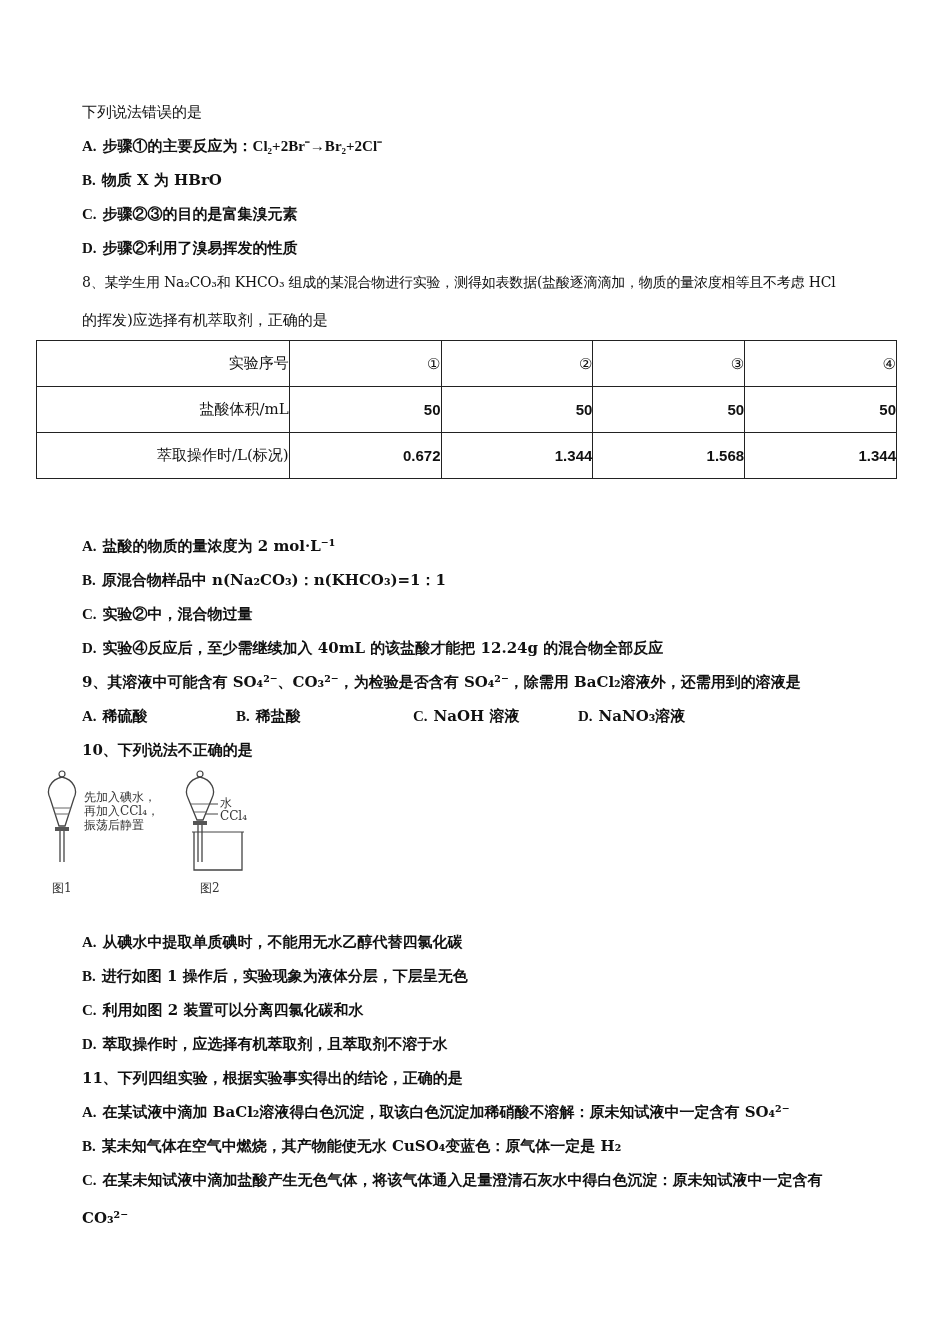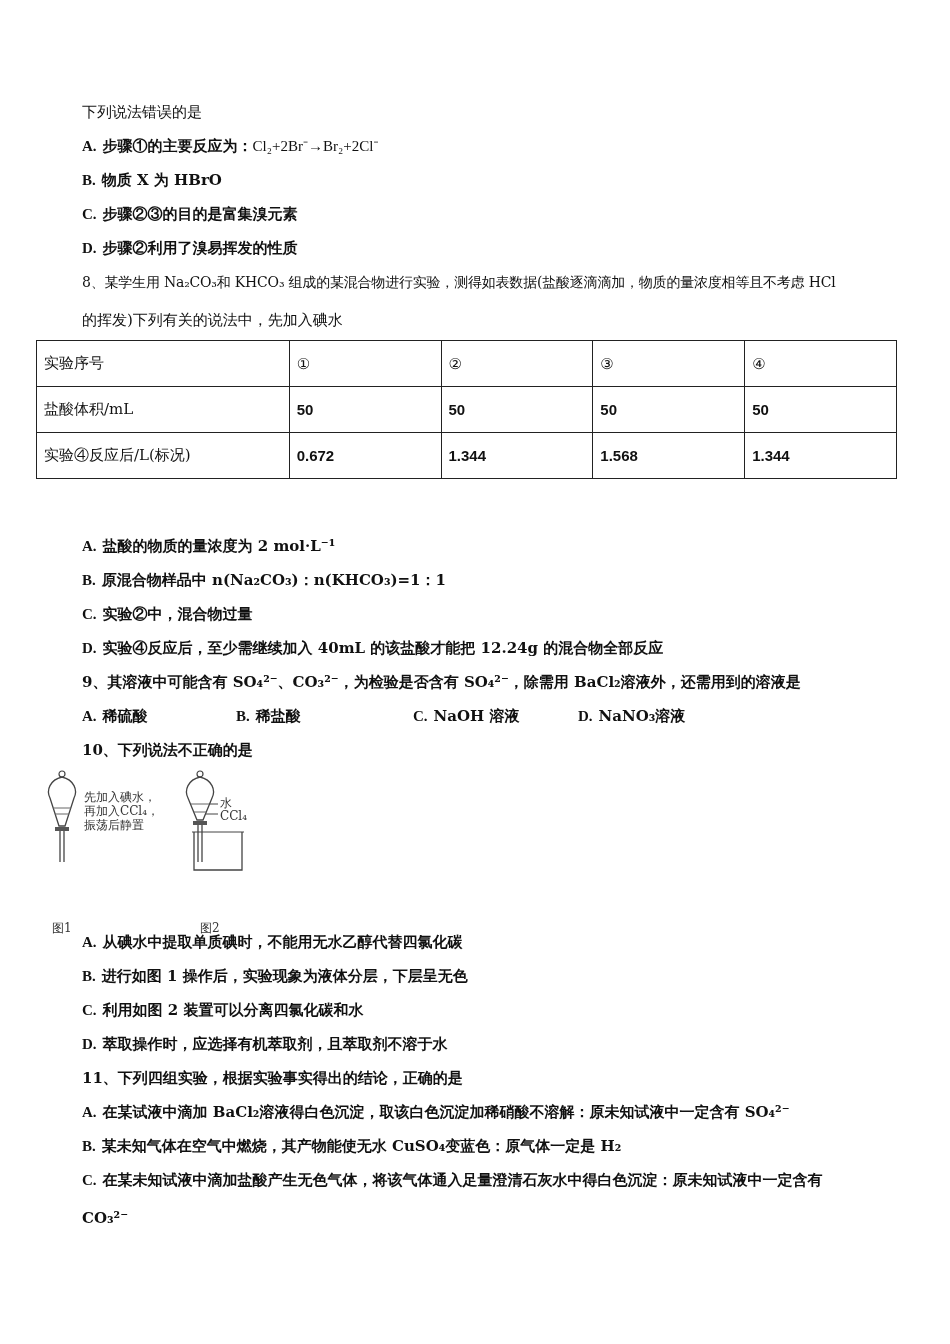--- a/index.html
+++ b/index.html
@@ -7,54 +7,54 @@
     width: 950px; height: 1344px; position: relative; overflow: hidden;
     font-family: "DejaVu Serif", "Liberation Serif", serif;
     color: #111;
   }
   .line {
     position: absolute; left: 46px; font-size: 15px; line-height: 20px;
     white-space: nowrap;
     margin-left: 36px;
   }
   .b { font-weight: bold; }
-  .latin { font-family: "Liberation Serif", serif; font-weight: normal; }
+  .latin { font-family: "Liberation Serif", serif; font-weight: bold; }
   .opt-letter { font-family: "Liberation Serif", serif; font-weight: bold; margin-right: 6px; }
   table.data {
     position: absolute; left: 36px; top: 340px; width: 861px;
     border-collapse: collapse; font-size: 15px;
   }
   table.data td {
     border: 1.5px solid #222; height: 45px; padding: 0 0 0 7px;
-    vertical-align: middle; text-align: left;
+    vertical-align: middle; text-align: right;
   }
   table.data td.num { font-family: Liberation Sans, sans-serif; font-weight: bold; }
   .fig { position: absolute; }
-  .fig-label { position: absolute; font-size: 12px; color: #333; margin-top: 40px; }
+  .fig-label { position: absolute; font-size: 12px; color: #333; }
   .fig-note { position: absolute; font-size: 12px; line-height: 14px; color: #333; white-space: nowrap; }
 </style>
 </head>
 <body>
 
 <div class="line" style="top:102px">下列说法错误的是</div>
 <div class="line b" style="top:136px">
   <span class="opt-letter">A.</span><span>步骤①的主要反应为：</span><span class="latin">Cl₂+2Br⁻→Br₂+2Cl⁻</span>
 </div>
 <div class="line b" style="top:170px">
   <span class="opt-letter">B.</span><span>物质 X 为 HBrO</span>
 </div>
 <div class="line b" style="top:204px">
   <span class="opt-letter">C.</span><span>步骤②③的目的是富集溴元素</span>
 </div>
 <div class="line b" style="top:238px">
   <span class="opt-letter">D.</span><span>步骤②利用了溴易挥发的性质</span>
 </div>
 
 <div class="line" style="top:272px; font-size:14px; letter-spacing:-0.2px">8、某学生用 Na₂CO₃和 KHCO₃ 组成的某混合物进行实验，测得如表数据(盐酸逐滴滴加，物质的量浓度相等且不考虑 HCl</div>
-<div class="line" style="top:310px">的挥发)下列有关的说法中，先加入碘水</div>
+<div class="line" style="top:310px">的挥发)应选择有机萃取剂，正确的是</div>
 
 <table class="data">
   <colgroup>
     <col style="width:253px">
       <col style="width:152px">
       <col style="width:152px">
       <col style="width:152px">
       <col style="width:152px">
   </colgroup>
   <tbody>
@@ -66,21 +66,21 @@
     <td>④</td>
   </tr>
   <tr>
     <td>盐酸体积/mL</td>
     <td class="num">50</td>
     <td class="num">50</td>
     <td class="num">50</td>
     <td class="num">50</td>
   </tr>
   <tr>
-    <td>实验④反应后/L(标况)</td>
+    <td>萃取操作时/L(标况)</td>
     <td class="num">0.672</td>
     <td class="num">1.344</td>
     <td class="num">1.568</td>
     <td class="num">1.344</td>
   </tr>
 </tbody>
   </table>
 
 <div class="line b" style="top:536px">
   <span class="opt-letter">A.</span><span>盐酸的物质的量浓度为 2 mol·L⁻¹</span>

